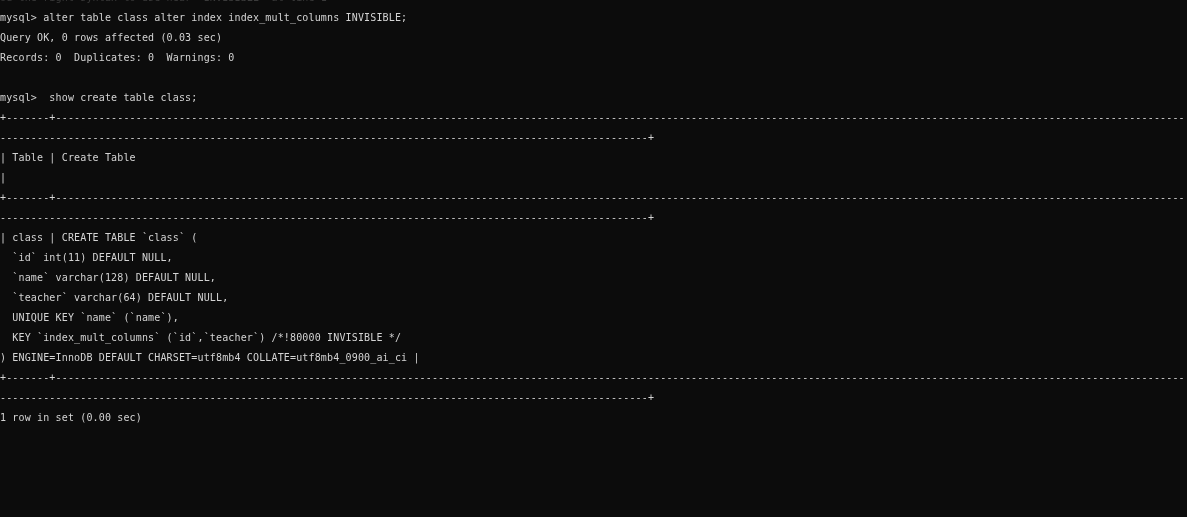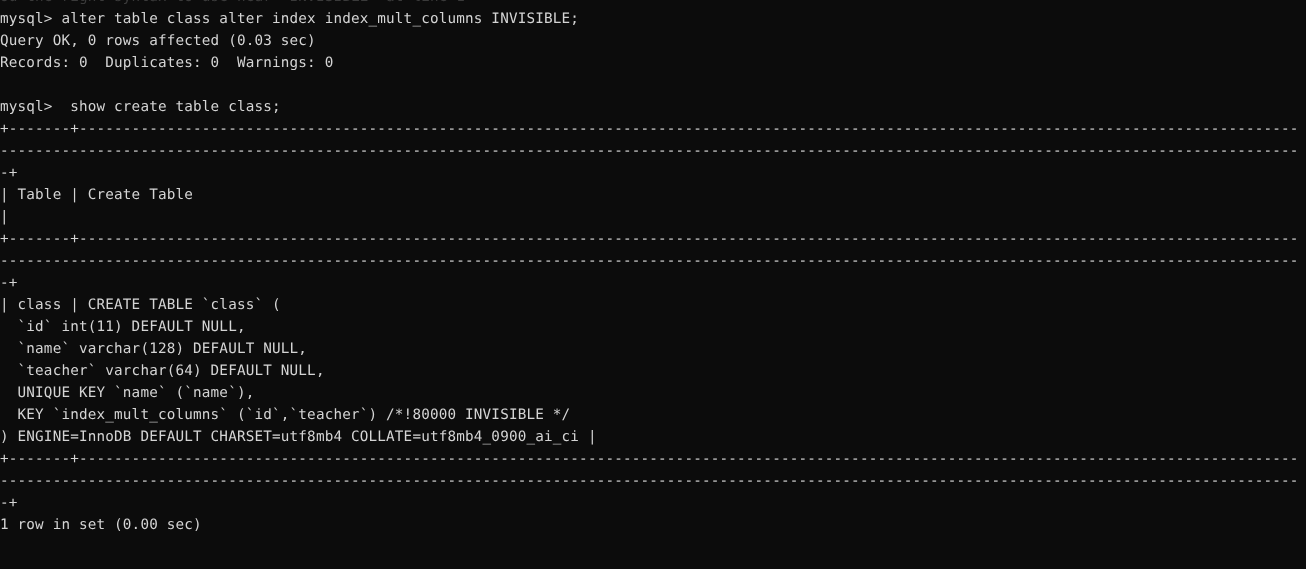--- a/index.html
+++ b/index.html
@@ -25,21 +25,21 @@
     top: -12px;
     width: 1187px;
     white-space: pre;
   }
   .line {
     height: 20px;
     line-height: 20px;
     white-space: pre;
     display: block;
     font-family: "DejaVu Sans Mono", "Liberation Mono", monospace;
-    font-size: 13px;
+    font-size: 10px;
     color: #d4d4d4;
     letter-spacing: 0.15px;
   }
   .line.wrap {
     white-space: pre-wrap;
     word-break: break-all;
     height: auto;
   }
   .scrolled-top {
     color: #3a3a3a;

